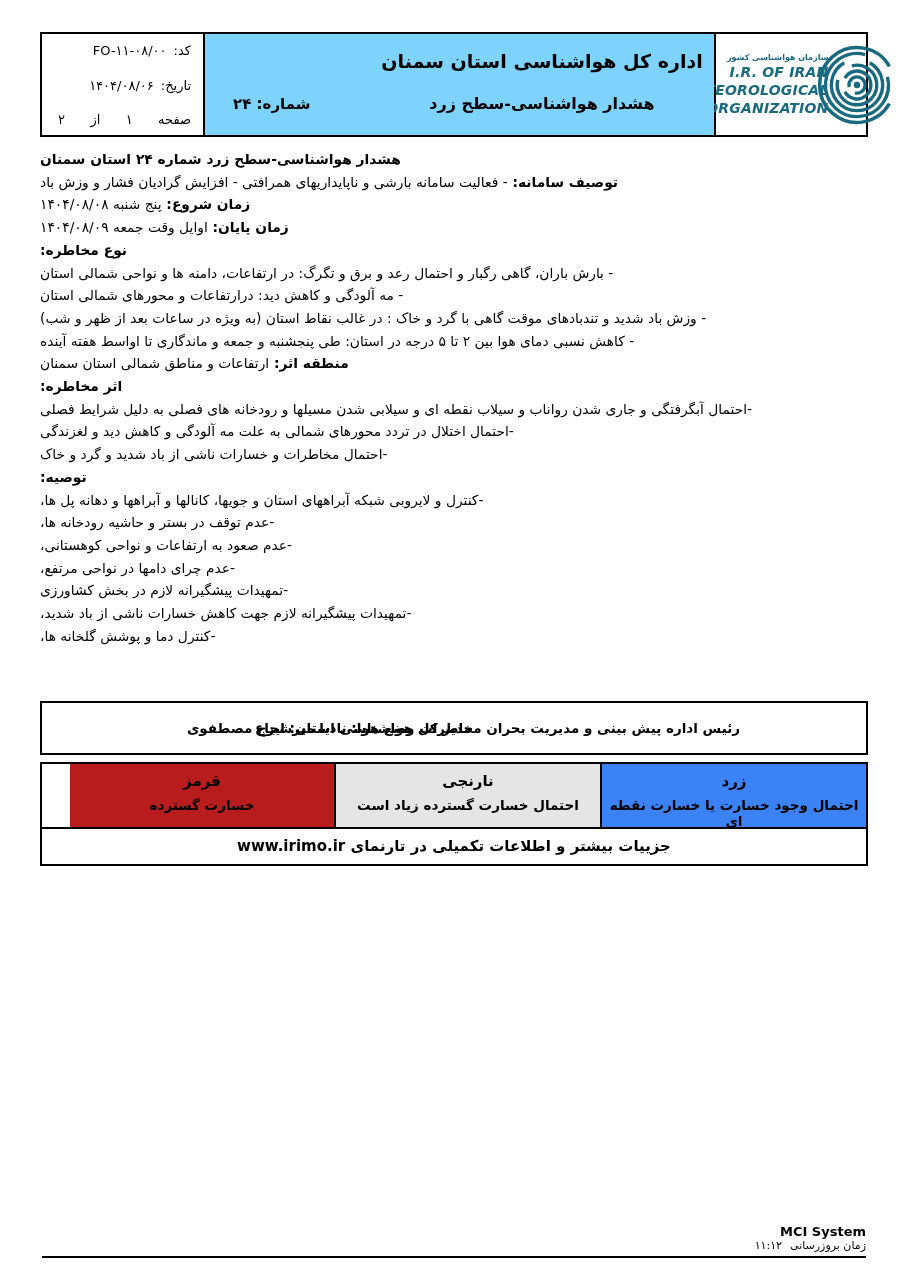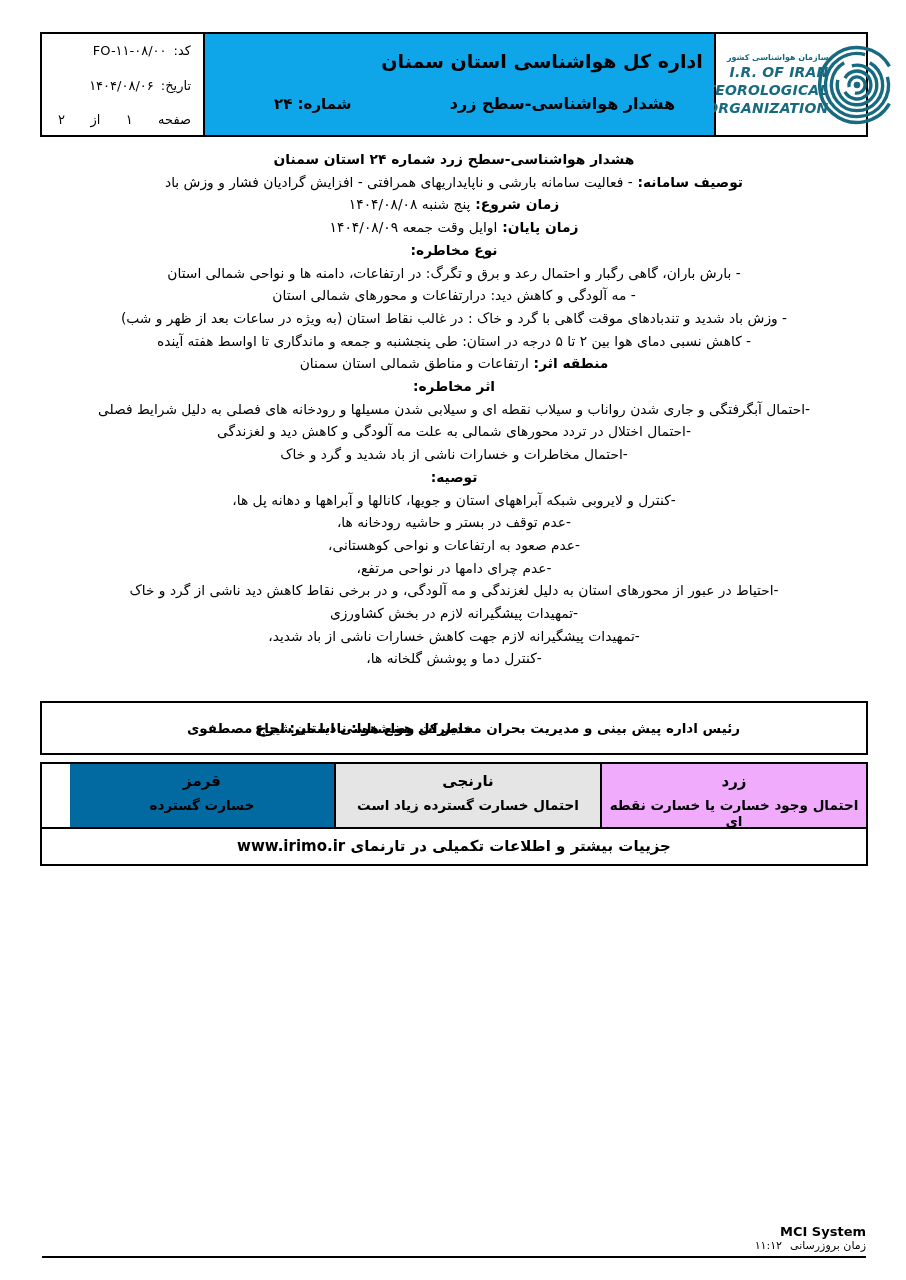--- a/index.html
+++ b/index.html
@@ -16,35 +16,35 @@
   .meta-box {
     width:163px; box-sizing:border-box; border-right:2px solid #000;
     direction:rtl; padding:9px 12px 8px 10px; font-size:13px;
     display:flex; flex-direction:column; justify-content:space-between;
   }
   .meta-row { display:flex; gap:7px; white-space:nowrap; }
   .ltr { direction:ltr; unicode-bidi:embed; }
   .page-row { display:flex; justify-content:space-between; padding-left:6px; }
   .title-box { flex:1; position:relative; box-sizing:border-box; padding-top:16px; }
   .doc-title { margin-left:165px; text-align:center; font-weight:bold; font-size:19px; direction:rtl; }
-  .subtitle-row { margin-top:22px; position:relative;margin-left:41px; }
+  .subtitle-row { margin-top:22px; position:relative; }
   .doc-subtitle { margin-left:165px; text-align:center; font-weight:bold; font-size:16px; direction:rtl; }
   .doc-number { position:absolute; left:28px; top:1px; font-weight:bold; font-size:15px; direction:rtl; }
   .logo-box {
     width:152px; box-sizing:border-box; border-left:2px solid #000; background:#fff;
     display:flex; align-items:center; justify-content:center;
   }
   .logo-inner { display:flex; align-items:flex-start; }
   .logo-text { text-align:right; line-height:1.3; margin-top:12px; margin-right:-16px; font-weight:bold; white-space:nowrap; }
   .logo-fa { font-size:8px; direction:rtl; }
   .logo-en { font-size:14px; letter-spacing:0.2px;font-style:italic; }
   
   .body-text {
     position:absolute; top:148px; left:40px; right:38px;
-    direction:rtl; text-align:center; font-size:13.8px; line-height:22.7px;
+    direction:rtl; text-align:left; font-size:13.8px; line-height:22.7px;
   }
   .line b { font-weight:bold; }
   .line.bold { font-weight:bold; }
   
   .signature {
     position:absolute; top:701px; left:40px; right:38px; height:54px;
     border:2px solid #000; box-sizing:border-box; background:#fff;
     font-size:13.5px; font-weight:bold; direction:rtl;
   }
   .sig-right { position:absolute; right:126px; top:50%; transform:translateY(-50%); white-space:nowrap; }
@@ -86,21 +86,21 @@
       <span class="ltr">۱۴۰۴/۰۸/۰۶</span>
     </div>
     <div class="meta-row page-row">
       <span>صفحه</span>
       <span>۱</span>
       <span>از</span>
       <span>۲</span>
     </div>
   </div>
 
-  <div class="title-box" style="background: #0ea5e9;">
+  <div class="title-box" style="background: #7dd3fc;">
     <div class="doc-title">اداره کل هواشناسی استان سمنان</div>
     <div class="subtitle-row">
       <span class="doc-number">شماره: ۲۴</span>
       <div class="doc-subtitle">هشدار هواشناسی-سطح زرد</div>
     </div>
   </div>
 
   <div class="logo-box">
     <div class="logo-inner">
       <div class="logo-text" style="color: rgb(23, 106, 128);">
@@ -137,42 +137,41 @@
     <div class="line"><b>منطقه اثر: </b>ارتفاعات و مناطق شمالی استان سمنان</div>
     <div class="line"><b>اثر مخاطره: </b></div>
     <div class="line">-احتمال آبگرفتگی و جاری شدن رواناب و سیلاب نقطه ای و سیلابی شدن مسیلها و رودخانه های فصلی به دلیل شرایط فصلی</div>
     <div class="line">-احتمال اختلال در تردد محورهای شمالی به علت مه آلودگی و کاهش دید و لغزندگی</div>
     <div class="line">-احتمال مخاطرات و خسارات ناشی از باد شدید و گرد و خاک</div>
     <div class="line"><b>توصیه: </b></div>
     <div class="line">-کنترل و لایروبی شبکه آبراههای استان و جویها، کانالها و آبراهها و دهانه پل ها،</div>
     <div class="line">-عدم توقف در بستر و حاشیه رودخانه ها،</div>
     <div class="line">-عدم صعود به ارتفاعات و نواحی کوهستانی،</div>
     <div class="line">-عدم چرای دامها در نواحی مرتفع،</div>
-    <div class="line">-احتیاط در عبور از محورهای استان به دلیل لغزندگی و مه آلودگی، و در برخی نقاط کاهش دید ناشی از گرد و خاک</div>
     <div class="line">-تمهیدات پیشگیرانه لازم در بخش کشاورزی</div>
     <div class="line">-تمهیدات پیشگیرانه لازم جهت کاهش خسارات ناشی از باد شدید،</div>
     <div class="line">-کنترل دما و پوشش گلخانه ها،</div>
   </div>
 
 <div class="signature">
   <span class="sig-right">رئیس اداره پیش بینی و مدیریت بحران مخاطرات وضع هوا:  نادیا  میرشجاع</span>
   <span class="sig-left">مدیر کل هواشناسی استان:  ایرج  مصطفوی</span>
 </div>
 
 <div class="levels-block">
   <div class="levels-row" id="levels-row">
-      <div class="level-cell" style="background: #0369a1; margin-left: 28px;">
+      <div class="level-cell" style="background: #b91c1c; margin-left: 28px;">
         <div class="level-name">قرمز</div>
         <div class="level-desc">خسارت گسترده</div>
       </div>
       <div class="level-cell" style="background: #e5e5e5;">
         <div class="level-name">نارنجی</div>
         <div class="level-desc">احتمال خسارت گسترده زیاد است</div>
       </div>
-      <div class="level-cell" style="background: #f0abfc;">
+      <div class="level-cell" style="background: #3b82f6;">
         <div class="level-name">زرد</div>
         <div class="level-desc">احتمال وجود خسارت یا خسارت نقطه ای</div>
       </div>
     </div>
   <div class="more-info">جزییات بیشتر و اطلاعات تکمیلی در تارنمای www.irimo.ir</div>
 </div>
 
 <div class="footer">
   <span class="footer-left">MCI System</span>
   <span class="footer-right">

